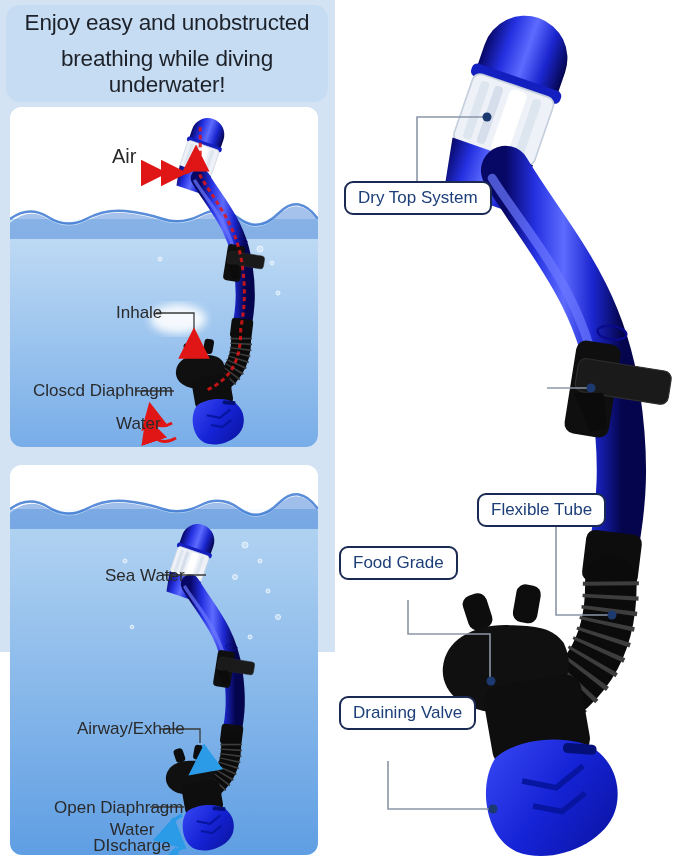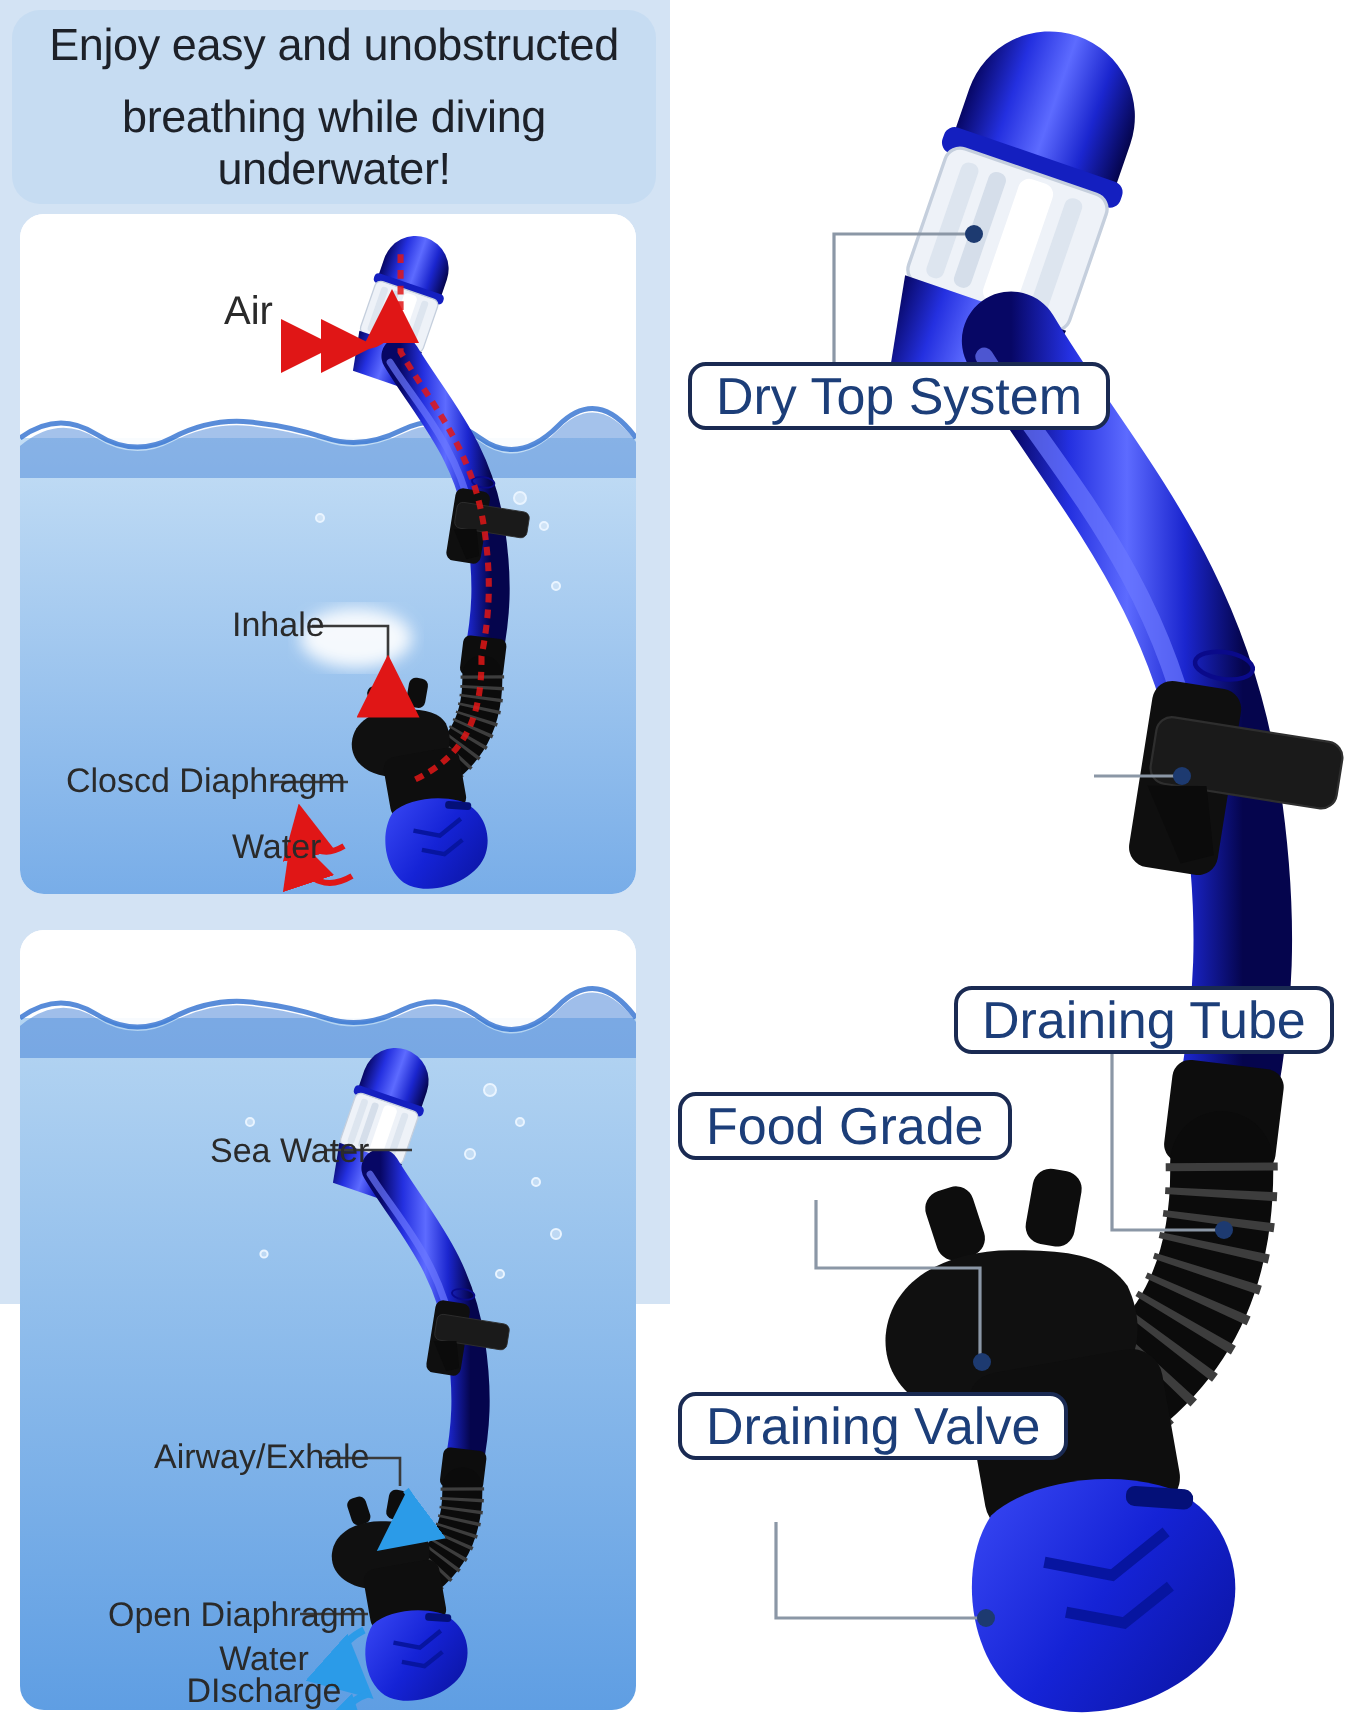--- a/index.html
+++ b/index.html
@@ -11,21 +11,21 @@
           border-radius:14px;color:#1d2129;font-size:22.5px;text-align:center;
           display:flex;flex-direction:column;justify-content:center;gap:10px;letter-spacing:-.2px;}
   .panel{position:absolute;left:10px;width:308px;background:#ffffff;border-radius:12px;overflow:hidden;}
   #panel-top{top:107px;height:340px;}
   #panel-bottom{top:465px;height:390px;}
   .panel svg{position:absolute;left:0;top:0;}
   .plabel{position:absolute;color:#2a2a2a;font-size:17px;line-height:16px;white-space:nowrap;z-index:3;}
   
   #right-art{position:absolute;left:335px;top:0;width:344px;height:865px;}
   .callout{position:absolute;background:#ffffff;border:2px solid #1a2a52;border-radius:9px;
-           color:#1c3e79;font-size:26px;line-height:24px;padding:3px 12px;white-space:nowrap;
+           color:#1c3e79;font-size:17px;line-height:24px;padding:3px 12px;white-space:nowrap;
            z-index:4;text-align:center;}
 </style>
 </head>
 <body>
 
 <svg width="0" height="0" style="position:absolute" aria-hidden="true">
   <defs>
     <linearGradient id="gTube" x1="0" y1="0" x2="1" y2="0">
       <stop offset="0" stop-color="#070765"></stop>
         <stop offset="0.25" stop-color="#2430e0"></stop>
@@ -197,19 +197,19 @@
     <g fill="#1d3a70">
       <circle cx="152" cy="117" r="4.5"></circle>
       <circle cx="256" cy="388" r="4.5"></circle>
       <circle cx="277" cy="615" r="4.5"></circle>
       <circle cx="156" cy="681" r="4.5"></circle>
       <circle cx="158" cy="809" r="4.5"></circle>
     </g>
   </svg>
 
   <div class="callout" style="left:344px;top:181px;">Dry Top System</div>
-  <div class="callout" style="left:477px;top:493px;">Draining Tube</div>
+  <div class="callout" style="left:477px;top:493px;">Flexible Tube</div>
   <div class="callout" style="left:339px;top:546px;">
     <div>Food Grade</div>
   </div>
   <div class="callout" style="left:339px;top:696px;">Draining Valve</div>
 
 </div>
 
 </body></html>

